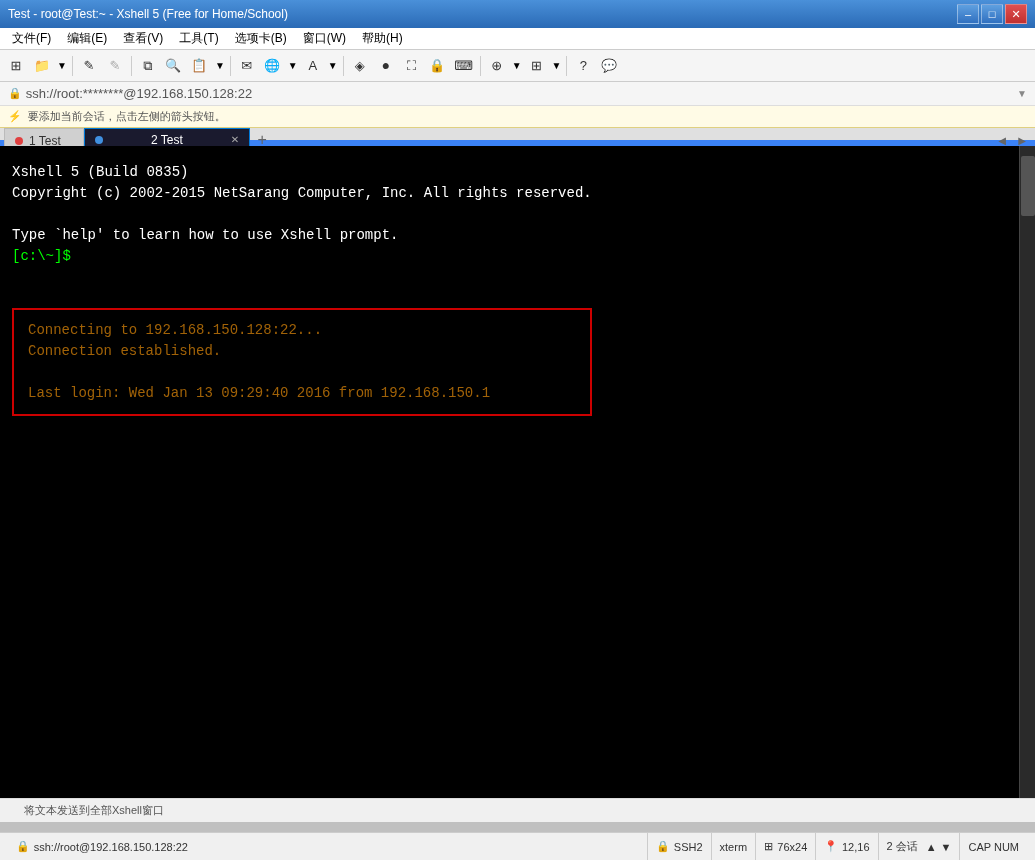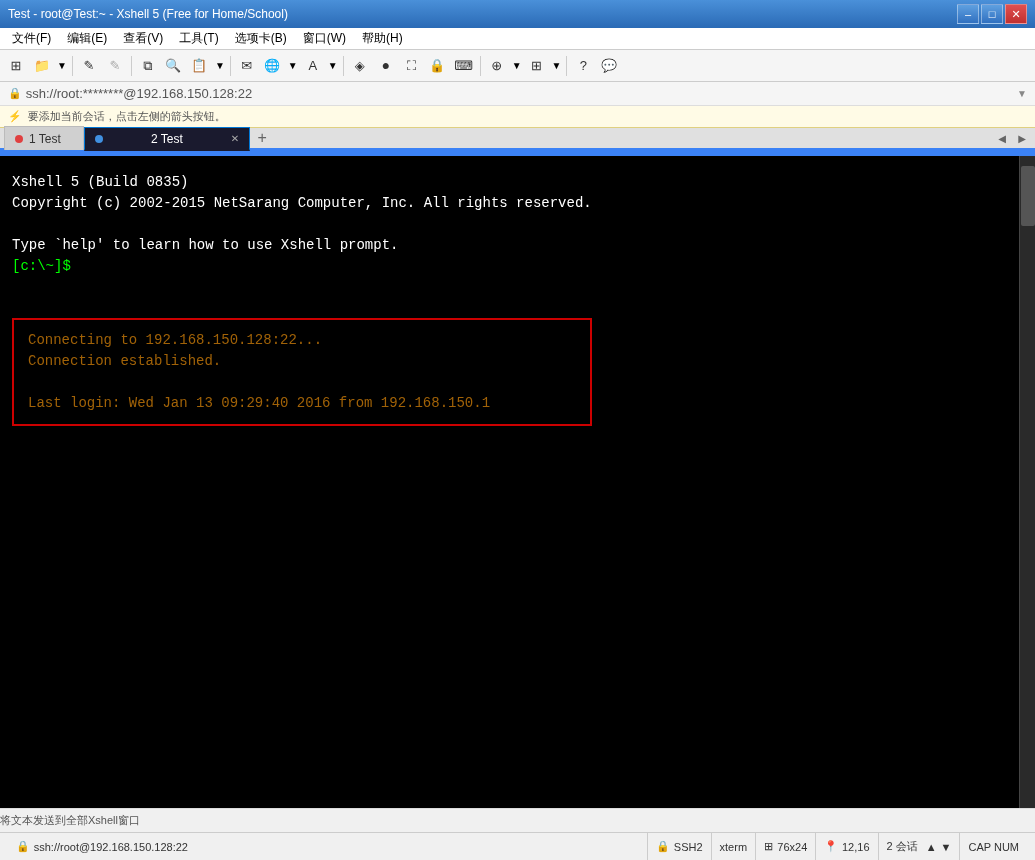--- a/index.html
+++ b/index.html
@@ -134,25 +134,25 @@
       color: #555;
     }
     .info-icon {
       color: #c0a000;
       margin-right: 6px;
     }
 
     
     .tab-bar {
       background: #e0e0e0;
-      height: 28px;
-      display: flex;
-      align-items: center;
+      height: 18px;
+      display: flex;
+      align-items: flex-start;
       padding: 0 4px;
-      border-bottom: 8px solid #3b82f6;
+      border-bottom: 6px solid #3b82f6;
     }
     .tab {
       height: 24px;
       display: flex;
       align-items: center;
       padding: 0 10px;
       font-size: 12px;
       cursor: pointer;
       border: 1px solid #bbb;
       border-bottom: none;
@@ -290,21 +290,21 @@
     .status-section:first-child {
       flex: 1;
     }
 
     
     .bottom-text-bar {
       background: #f0f0f0;
       height: 24px;
       display: flex;
       align-items: center;
-      padding: 0 0;
+      padding: 0 24px;
       border-top: 1px solid #ddd;
       font-size: 11px;
       color: #555;
     }
   </style>
 </head>
 <body>
 
 <div class="title-bar">
   <span class="title-bar-text">Test - root@Test:~ - Xshell 5 (Free for Home/School)</span>

